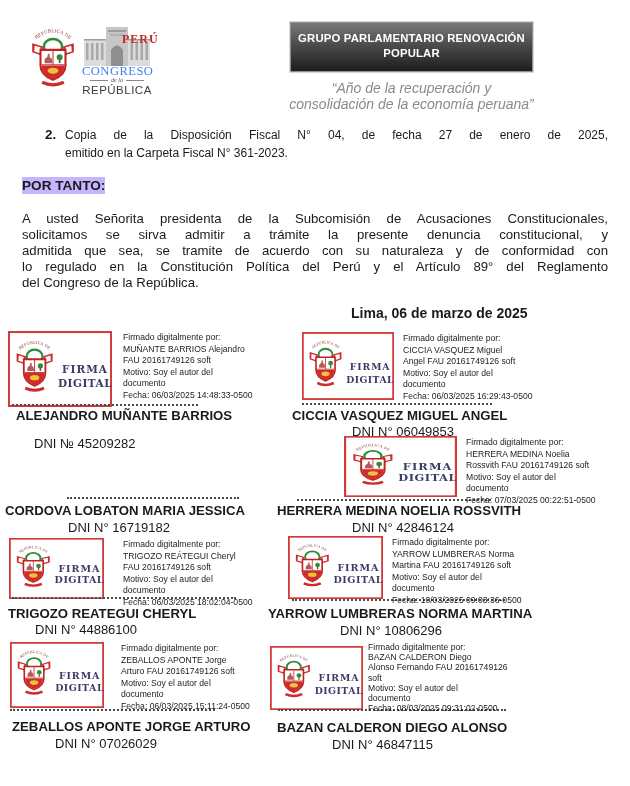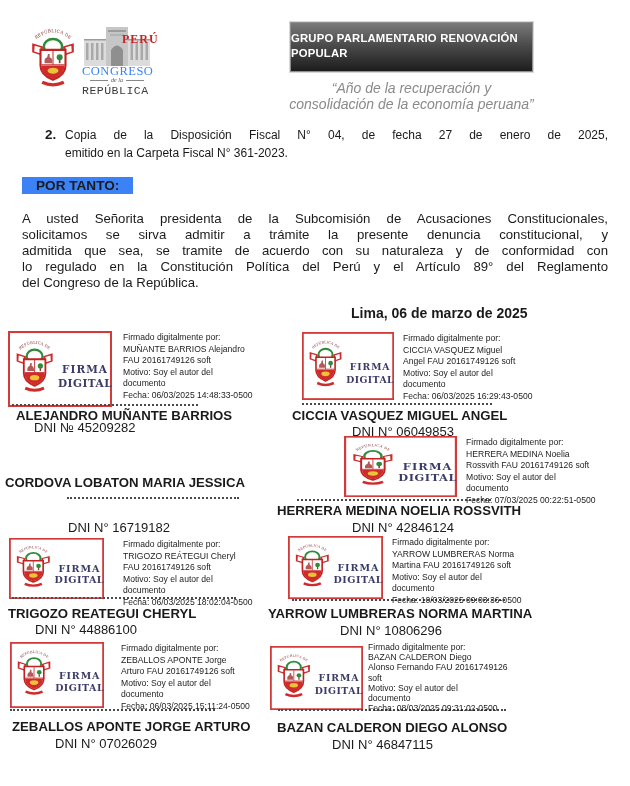--- a/index.html
+++ b/index.html
@@ -15,38 +15,38 @@
   .peru-label  { position:absolute; left:122px; top:32px;  width:30px; text-align:right;
                  font-family:"Liberation Serif", serif; font-weight:bold; font-size:12px;
                  letter-spacing:1px; color:#c22525; }
   .congreso    { position:absolute; left:82px;  top:64px;  width:70px; text-align:center;
                  font-family:Liberation Serif, serif; font-size:12.5px; color:#3b82f6;
                  letter-spacing:0.5px; font-weight:500; }
   .dela        { position:absolute; left:82px;  top:77px;  width:70px; text-align:center;
                  font-family:"Liberation Serif", serif; font-style:italic; font-size:6px; color:#555; }
   .dela::before,.dela::after { content:""; display:inline-block; width:18px; height:1px;
                  background:#888; vertical-align:middle; margin:0 3px; }
-  .republica   { position:absolute; left:82px;  top:84px;  width:70px; text-align:left;
-                 font-family:Liberation Mono, monospace; font-size:11.5px; color:#3c3c3c;
+  .republica   { position:absolute; left:82px;  top:84px;  width:70px; text-align:center;
+                 font-family:Liberation Sans, sans-serif; font-size:11.5px; color:#3c3c3c;
                  letter-spacing:0.5px; }
   .banner {
     position:absolute; left:290px; top:22px; width:243px; height:50px;
     background:linear-gradient(180deg,#7a7a7a 0%,#4c4c4c 45%,#1d1d1d 100%);
     border:1px solid #8f8f8f; outline:1px solid #d8d8d8;
-    color:#ffffff; font-weight:bold; font-size:11.3px; 
+    color:#ffffff; font-weight:bold; font-size:11.3px; text-align:center;
     padding-top:8px; line-height:15px; letter-spacing:0.2px;
   }
   .quote { position:absolute; left:288px; top:80px; width:247px; text-align:center;
            font-style:italic; font-size:14px; color:#8a8a8a; }
   
   .item-num { position:absolute; left:45px; top:127px; font-weight:bold; font-size:13.4px; }
   .item-text { position:absolute; left:65px; top:127px; width:543px; font-size:12px; }
   .item-text div { line-height:17.5px; }
-  .portanto { position:absolute; left:22px; top:177px; background:#3b82f6;
-              font-weight:bold; font-size:13.6px; padding:1px 14px; }
+  .portanto { position:absolute; left:22px; top:177px; background:#c4b5fd;
+              font-weight:bold; font-size:13.6px; padding:1px 0; }
   .para { position:absolute; left:22px; top:211px; width:586px; font-size:13.2px; }
   .para div { line-height:15.9px; }
   .jlines div { text-align:justify; text-align-last:justify; }
   .jlines div:last-child { text-align-last:left; }
   .dateline { position:absolute; left:343px; top:305px; font-weight:bold; font-size:14px;padding-left:8px; }
   
   .stamp   { position:absolute; }
   .stamp svg { display:block; width:100%; height:100%; }
   .sig-info { position:absolute; font-size:8.6px; line-height:11.5px; color:#1c1c1c;
               z-index:2; white-space:nowrap; }
@@ -156,21 +156,21 @@
   <div class="sig-info" style="left:123px;top:332px">
       <div>Firmado digitalmente por:</div>
       <div>MUÑANTE BARRIOS Alejandro</div>
       <div>FAU 20161749126 soft</div>
       <div>Motivo: Soy el autor del</div>
       <div>documento</div>
       <div>Fecha: 06/03/2025 14:48:33-0500</div>
     </div>
   <div class="dotline" style="left:12px;top:404px;width:186px"></div>
   <div class="sig-name" style="left:16px;top:408px">ALEJANDRO MUÑANTE BARRIOS</div>
-  <div class="sig-dni" style="left:34px;top:420px">DNI № 45209282</div>
+  <div class="sig-dni" style="left:34px;top:436px">DNI № 45209282</div>
 
   <div class="stamp" style="left:302px;top:332px;width:92px;height:68px">
       <svg viewBox="0 0 104 74" preserveAspectRatio="none">
     <rect x="1" y="1" width="102" height="72" fill="#ffffff" stroke="#d43a3a" stroke-width="2"></rect>
     <g transform="translate(5,3) scale(0.72)">
   <path id="arc-s1" d="M9,22 Q30,4 51,22" fill="none"></path>
   <text font-size="5.2" fill="#8a3535" font-family="'DejaVu Serif',serif" letter-spacing="0.2">
     <textPath href="#arc-s1" startOffset="1">REPÚBLICA DEL PERÚ</textPath></text>
   <path d="M10,28 L19,52" stroke="#8a5a2a" stroke-width="1"></path>
   <path d="M50,28 L41,52" stroke="#8a5a2a" stroke-width="1"></path>
@@ -199,21 +199,21 @@
       <div>Angel FAU 20161749126 soft</div>
       <div>Motivo: Soy el autor del</div>
       <div>documento</div>
       <div>Fecha: 06/03/2025 16:29:43-0500</div>
     </div>
   <div class="dotline" style="left:302px;top:403px;width:190px"></div>
   <div class="sig-name" style="left:292px;top:408px">CICCIA VASQUEZ MIGUEL ANGEL</div>
   <div class="sig-dni" style="left:352px;top:424px">DNI N° 06049853</div>
 
   <div class="dotline" style="left:67px;top:497px;width:172px"></div>
-  <div class="sig-name" style="left:5px;top:475px">CORDOVA LOBATON MARIA JESSICA</div>
+  <div class="sig-name" style="left:5px;top:503px">CORDOVA LOBATON MARIA JESSICA</div>
   <div class="sig-dni" style="left:68px;top:520px">DNI N° 16719182</div>
 
   <div class="stamp" style="left:344px;top:436px;width:113px;height:61px">
       <svg viewBox="0 0 104 74" preserveAspectRatio="none">
     <rect x="1" y="1" width="102" height="72" fill="#ffffff" stroke="#d43a3a" stroke-width="2"></rect>
     <g transform="translate(5,3) scale(0.72)">
   <path id="arc-s3" d="M9,22 Q30,4 51,22" fill="none"></path>
   <text font-size="5.2" fill="#8a3535" font-family="'DejaVu Serif',serif" letter-spacing="0.2">
     <textPath href="#arc-s3" startOffset="1">REPÚBLICA DEL PERÚ</textPath></text>
   <path d="M10,28 L19,52" stroke="#8a5a2a" stroke-width="1"></path>

